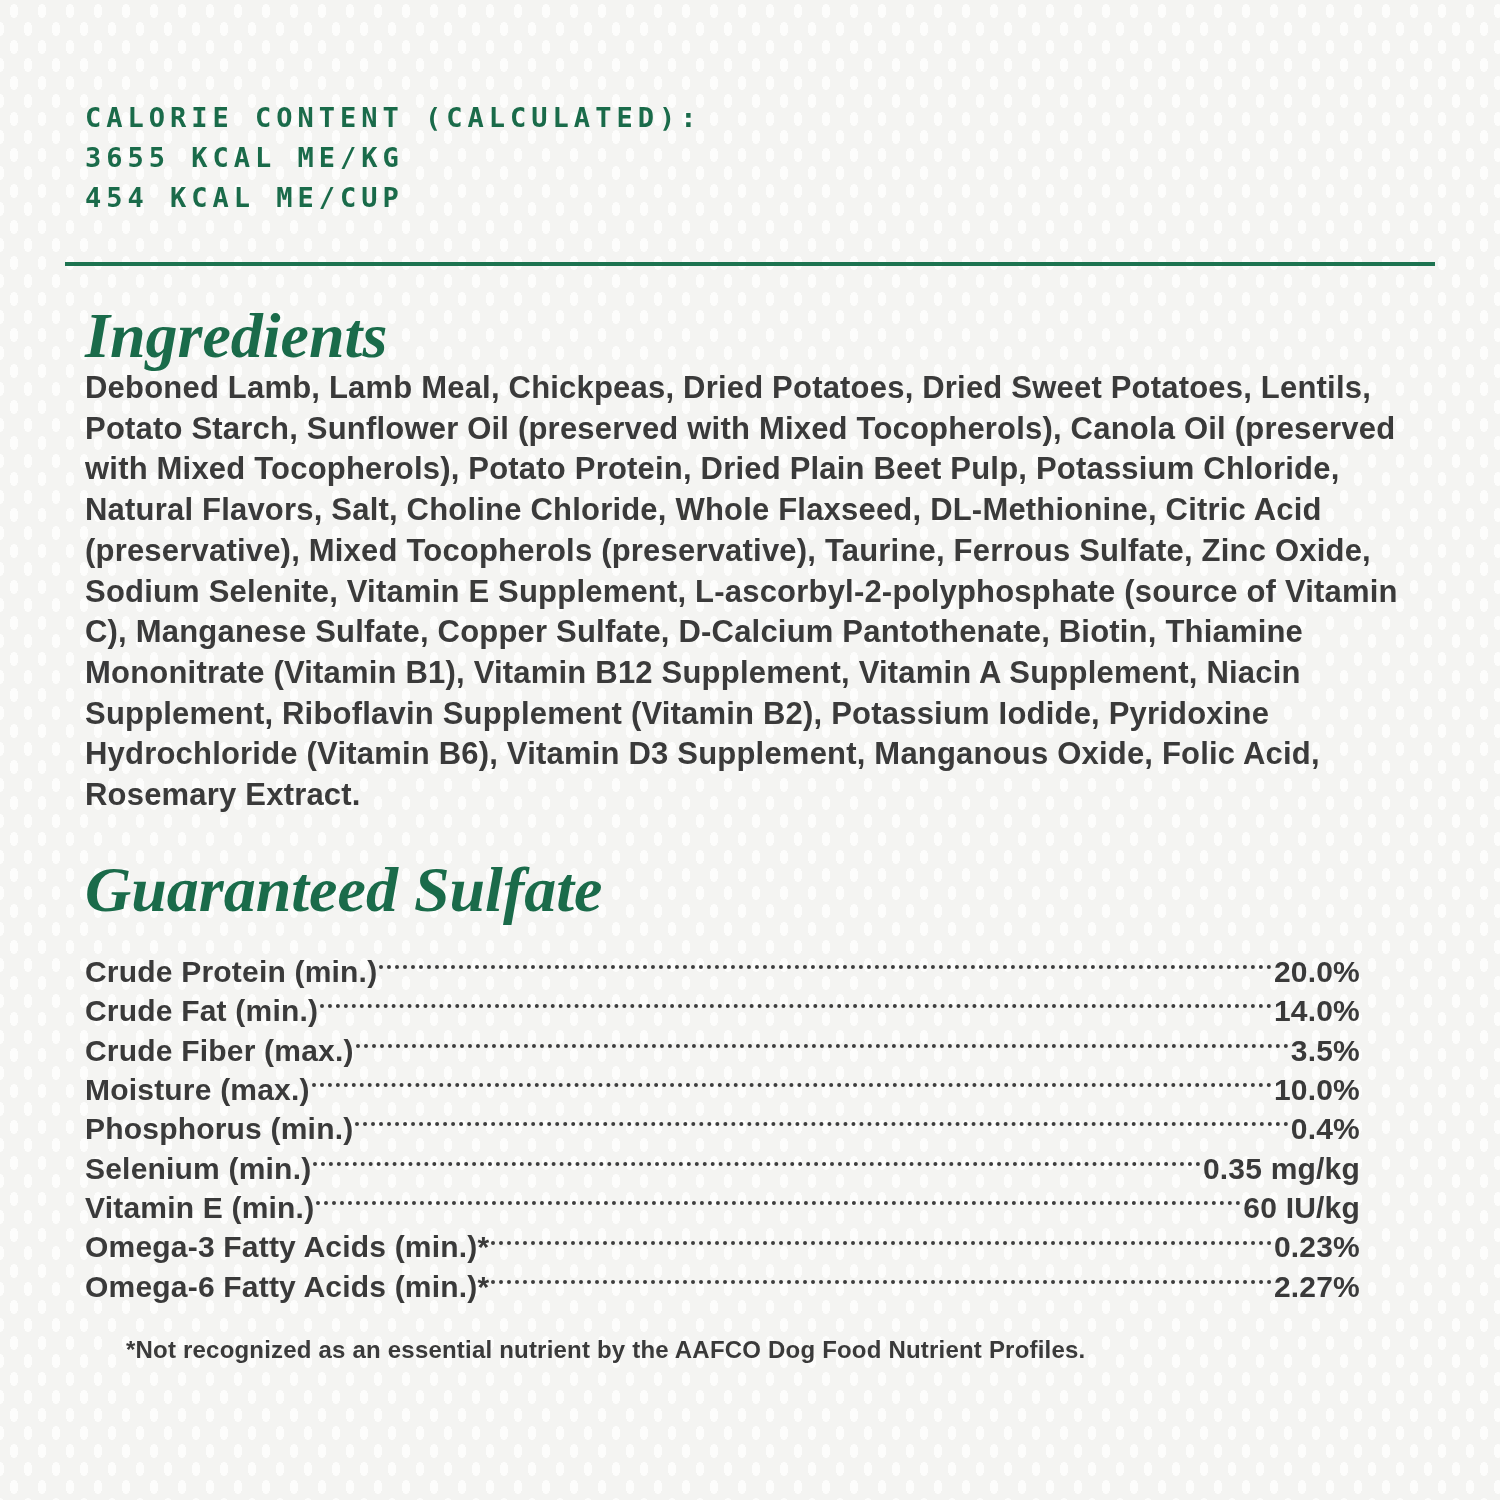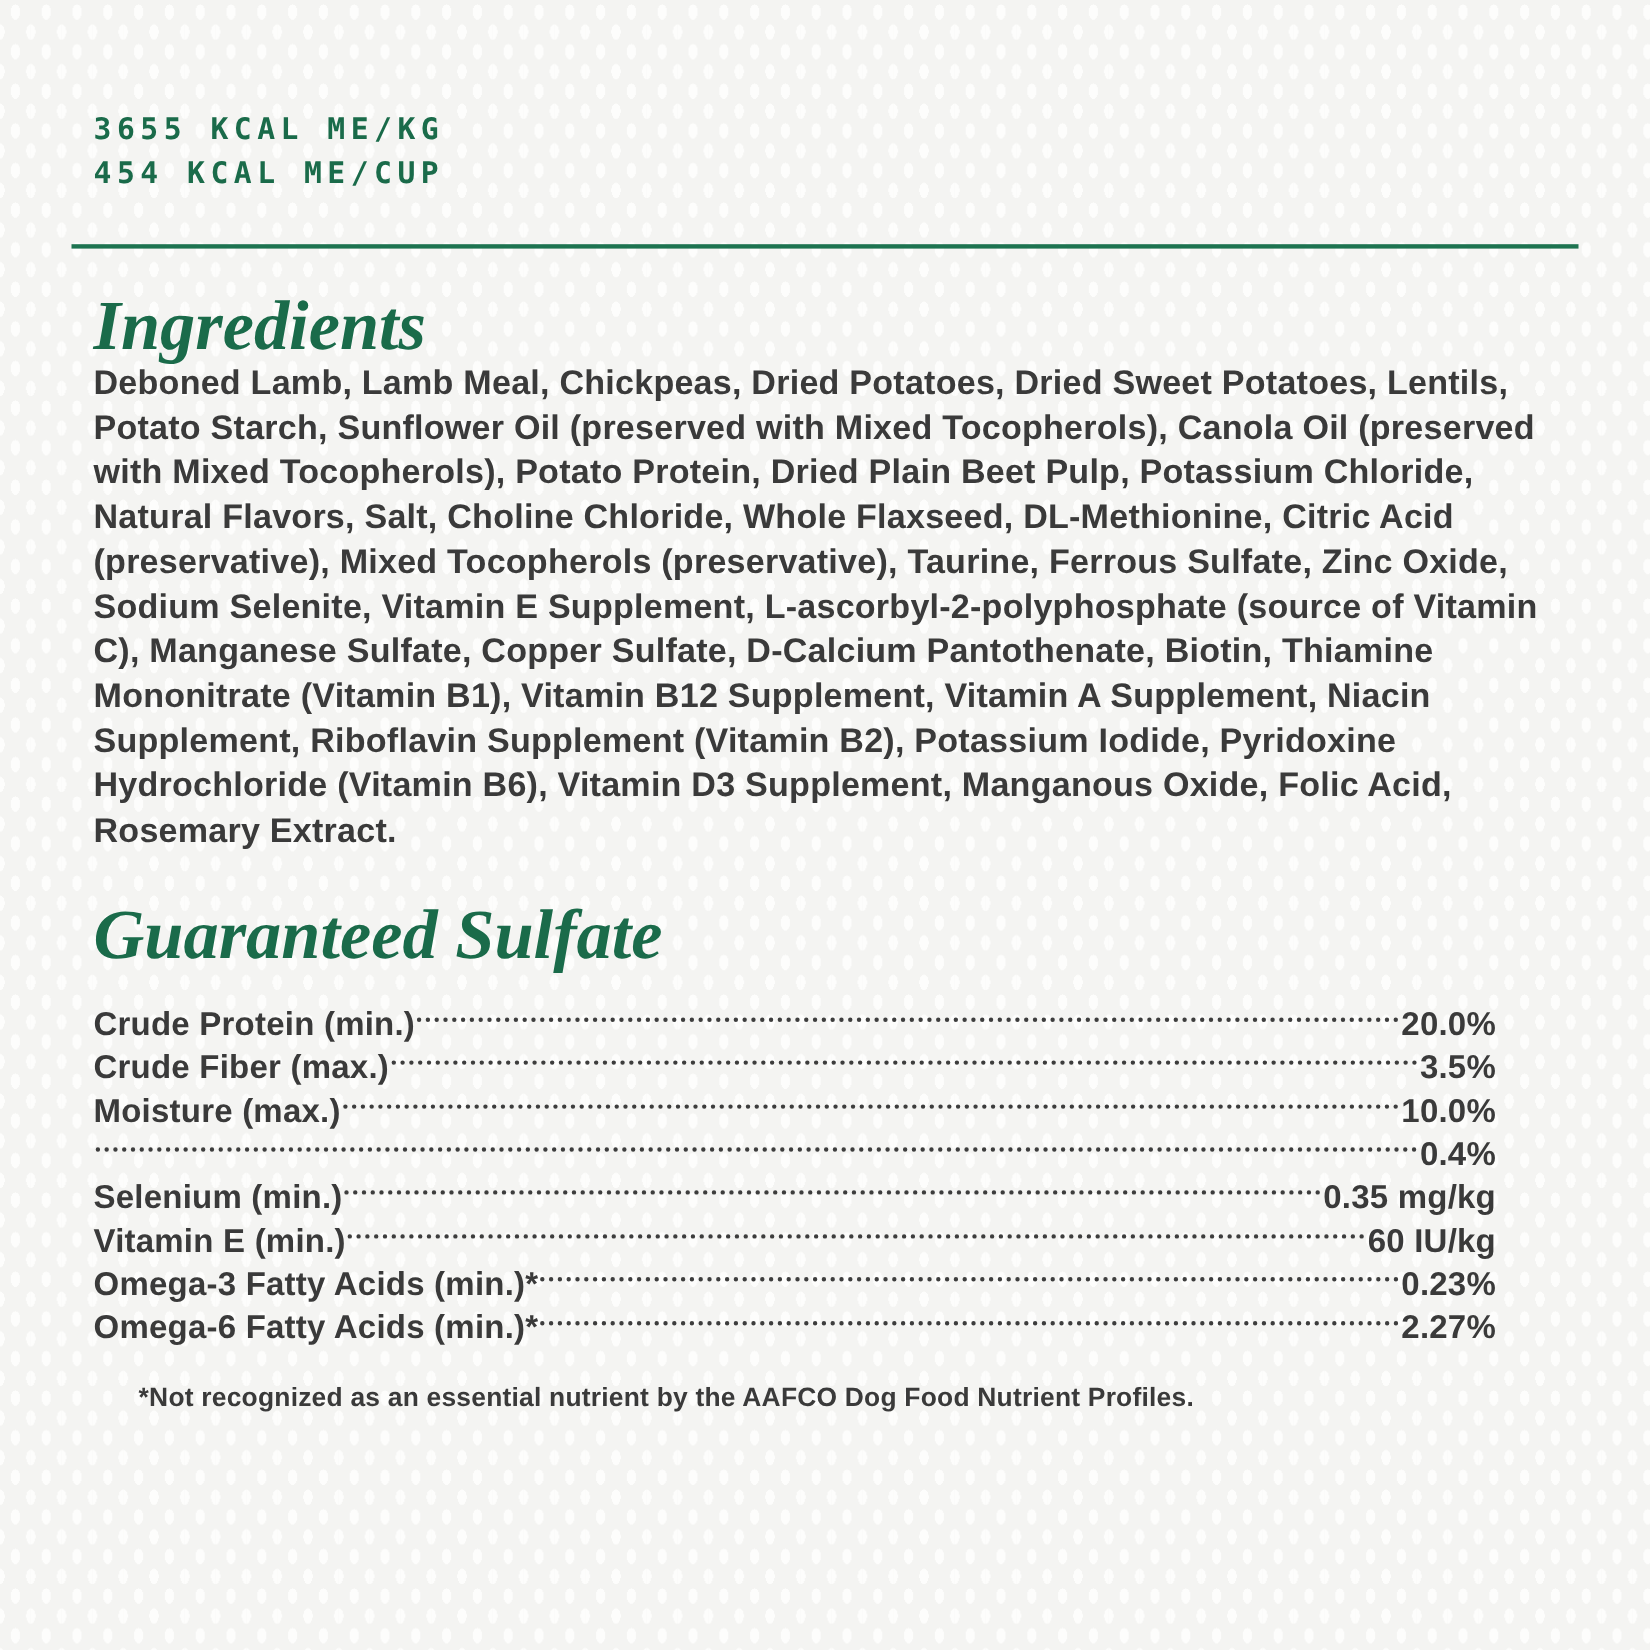--- a/index.html
+++ b/index.html
@@ -91,54 +91,61 @@
     letter-spacing: 0.2px;
     margin-left: 41px;
   }
 </style>
 </head>
 <body>
 
 <div class="page">
 
   <div class="calorie-block">
+    <div>CALORIE CONTENT (CALCULATED):</div>
     <div>3655 KCAL ME/KG</div>
     <div>454 KCAL ME/CUP</div>
   </div>
 
   <hr class="divider">
 
   <h1 class="section-heading heading-ingredients">Ingredients</h1>
 
   <p class="ingredients-text">Deboned Lamb, Lamb Meal, Chickpeas, Dried Potatoes, Dried Sweet Potatoes, Lentils, Potato Starch, Sunflower Oil (preserved with Mixed Tocopherols), Canola Oil (preserved with Mixed Tocopherols), Potato Protein, Dried Plain Beet Pulp, Potassium Chloride, Natural Flavors, Salt, Choline Chloride, Whole Flaxseed, DL-Methionine, Citric Acid (preservative), Mixed Tocopherols (preservative), Taurine, Ferrous Sulfate, Zinc Oxide, Sodium Selenite, Vitamin E Supplement, L-ascorbyl-2-polyphosphate (source of Vitamin C), Manganese Sulfate, Copper Sulfate, D-Calcium Pantothenate, Biotin, Thiamine Mononitrate (Vitamin B1), Vitamin B12 Supplement, Vitamin A Supplement, Niacin Supplement, Riboflavin Supplement (Vitamin B2), Potassium Iodide, Pyridoxine Hydrochloride (Vitamin B6), Vitamin D3 Supplement, Manganous Oxide, Folic Acid, Rosemary Extract.</p>
 
   <h1 class="section-heading heading-analysis">Guaranteed Sulfate</h1>
 
   <div class="ga-table" id="analysis-table">
   <div class="ga-row">
     <span class="ga-label">Crude Protein (min.)</span>
     <span class="ga-leader"></span>
     <span class="ga-value">20.0%</span>
   </div>
 
+  <div class="ga-row">
+    <span class="ga-label">Crude Fat (min.)</span>
+    <span class="ga-leader"></span>
+    <span class="ga-value">14.0%</span>
+  </div>
 
   <div class="ga-row">
     <span class="ga-label">Crude Fiber (max.)</span>
     <span class="ga-leader"></span>
     <span class="ga-value">3.5%</span>
   </div>
 
   <div class="ga-row">
     <span class="ga-label">Moisture (max.)</span>
     <span class="ga-leader"></span>
     <span class="ga-value">10.0%</span>
   </div>
 
 
   <div class="ga-row">
+    <span class="ga-label">Phosphorus (min.)</span>
     <span class="ga-leader"></span>
     <span class="ga-value">0.4%</span>
   </div>
 
   <div class="ga-row">
     <span class="ga-label">Selenium (min.)</span>
     <span class="ga-leader"></span>
     <span class="ga-value">0.35 mg/kg</span>
   </div>
 

